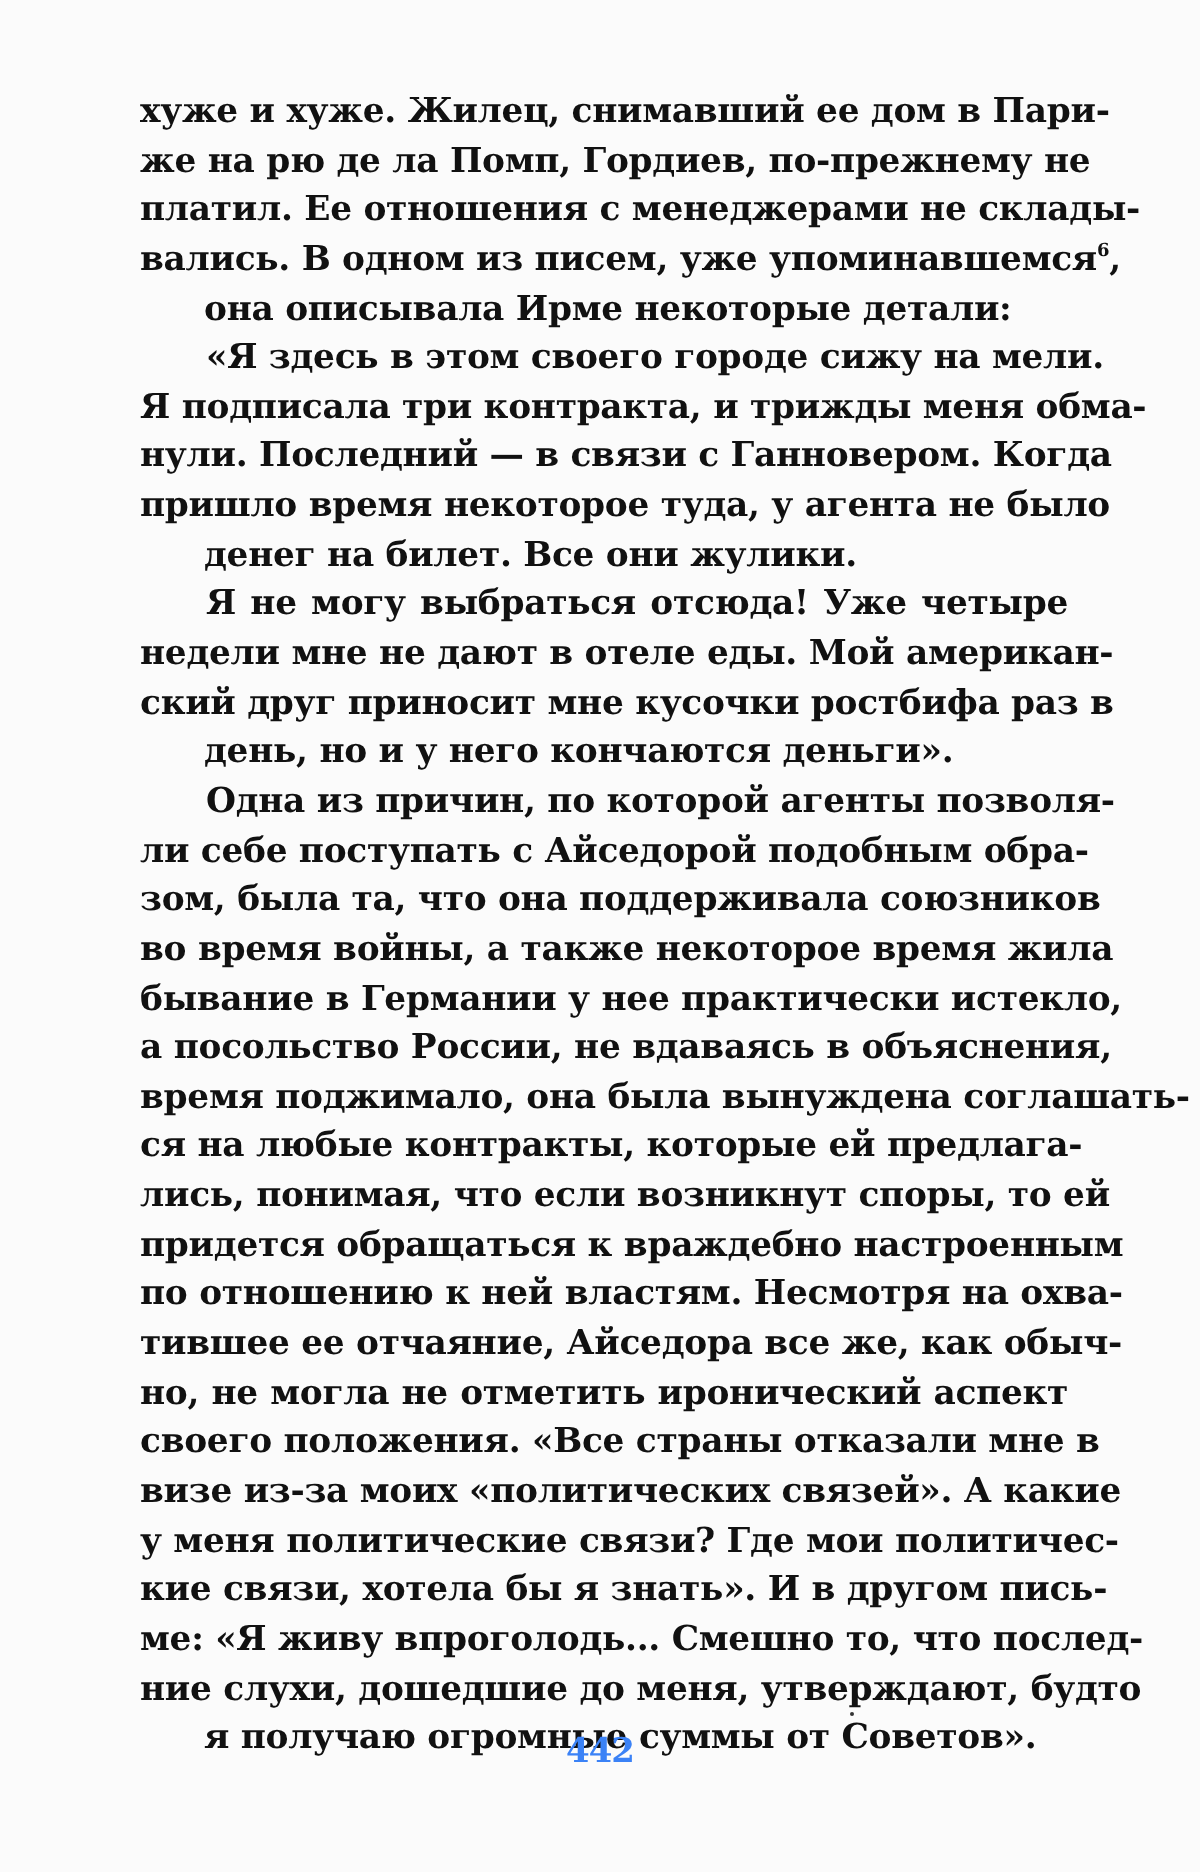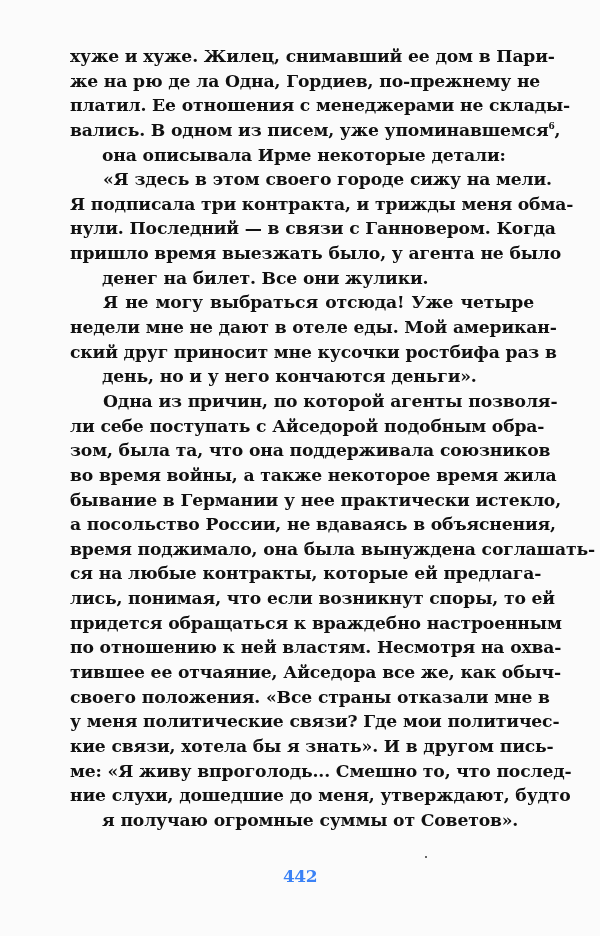--- a/index.html
+++ b/index.html
@@ -71,46 +71,48 @@
     background: #333;
     border-radius: 1px;
   }
 </style>
 </head>
 <body>
 
 <div class="page">
   <div class="text-block">
     <span class="line">хуже и хуже. Жилец, снимавший ее дом в Пари-</span>
-    <span class="line">же на рю де ла Одна, Гордиев, по-прежнему не</span>
+    <span class="line">же на рю де ла Помп, Гордиев, по-прежнему не</span>
     <span class="line">платил. Ее отношения с менеджерами не склады-</span>
     <span class="line"><span>вались. В одном из писем, уже упоминавшемся</span><sup>6</sup><span>,</span></span>
     <span class="line last">она описывала Ирме некоторые детали:</span>
     <span class="line indent">«Я здесь в этом своего городе сижу на мели.</span>
     <span class="line">Я подписала три контракта, и трижды меня обма-</span>
     <span class="line">нули. Последний — в связи с Ганновером. Когда</span>
-    <span class="line">пришло время выезжать было, у агента не было</span>
+    <span class="line">пришло время некоторое туда, у агента не было</span>
     <span class="line last">денег на билет. Все они жулики.</span>
     <span class="line indent">Я не могу выбраться отсюда! Уже четыре</span>
     <span class="line">недели мне не дают в отеле еды. Мой американ-</span>
     <span class="line">ский друг приносит мне кусочки ростбифа раз в</span>
     <span class="line last">день, но и у него кончаются деньги».</span>
     <span class="line indent">Одна из причин, по которой агенты позволя-</span>
     <span class="line">ли себе поступать с Айседорой подобным обра-</span>
     <span class="line">зом, была та, что она поддерживала союзников</span>
     <span class="line">во время войны, а также некоторое время жила</span>
     <span class="line">бывание в Германии у нее практически истекло,</span>
     <span class="line">а посольство России, не вдаваясь в объяснения,</span>
     <span class="line">время поджимало, она была вынуждена соглашать-</span>
     <span class="line">ся на любые контракты, которые ей предлага-</span>
     <span class="line">лись, понимая, что если возникнут споры, то ей</span>
     <span class="line">придется обращаться к враждебно настроенным</span>
     <span class="line">по отношению к ней властям. Несмотря на охва-</span>
     <span class="line">тившее ее отчаяние, Айседора все же, как обыч-</span>
+    <span class="line">но, не могла не отметить иронический аспект</span>
     <span class="line">своего положения. «Все страны отказали мне в</span>
+    <span class="line">визе из-за моих «политических связей». А какие</span>
     <span class="line">у меня политические связи? Где мои политичес-</span>
     <span class="line">кие связи, хотела бы я знать». И в другом пись-</span>
     <span class="line">ме: «Я живу впроголодь... Смешно то, что послед-</span>
     <span class="line">ние слухи, дошедшие до меня, утверждают, будто</span>
     <span class="line last">я получаю огромные суммы от Советов».</span>
   </div>
 
   <div class="speck"></div>
   <div class="page-number">442</div>
 </div>

